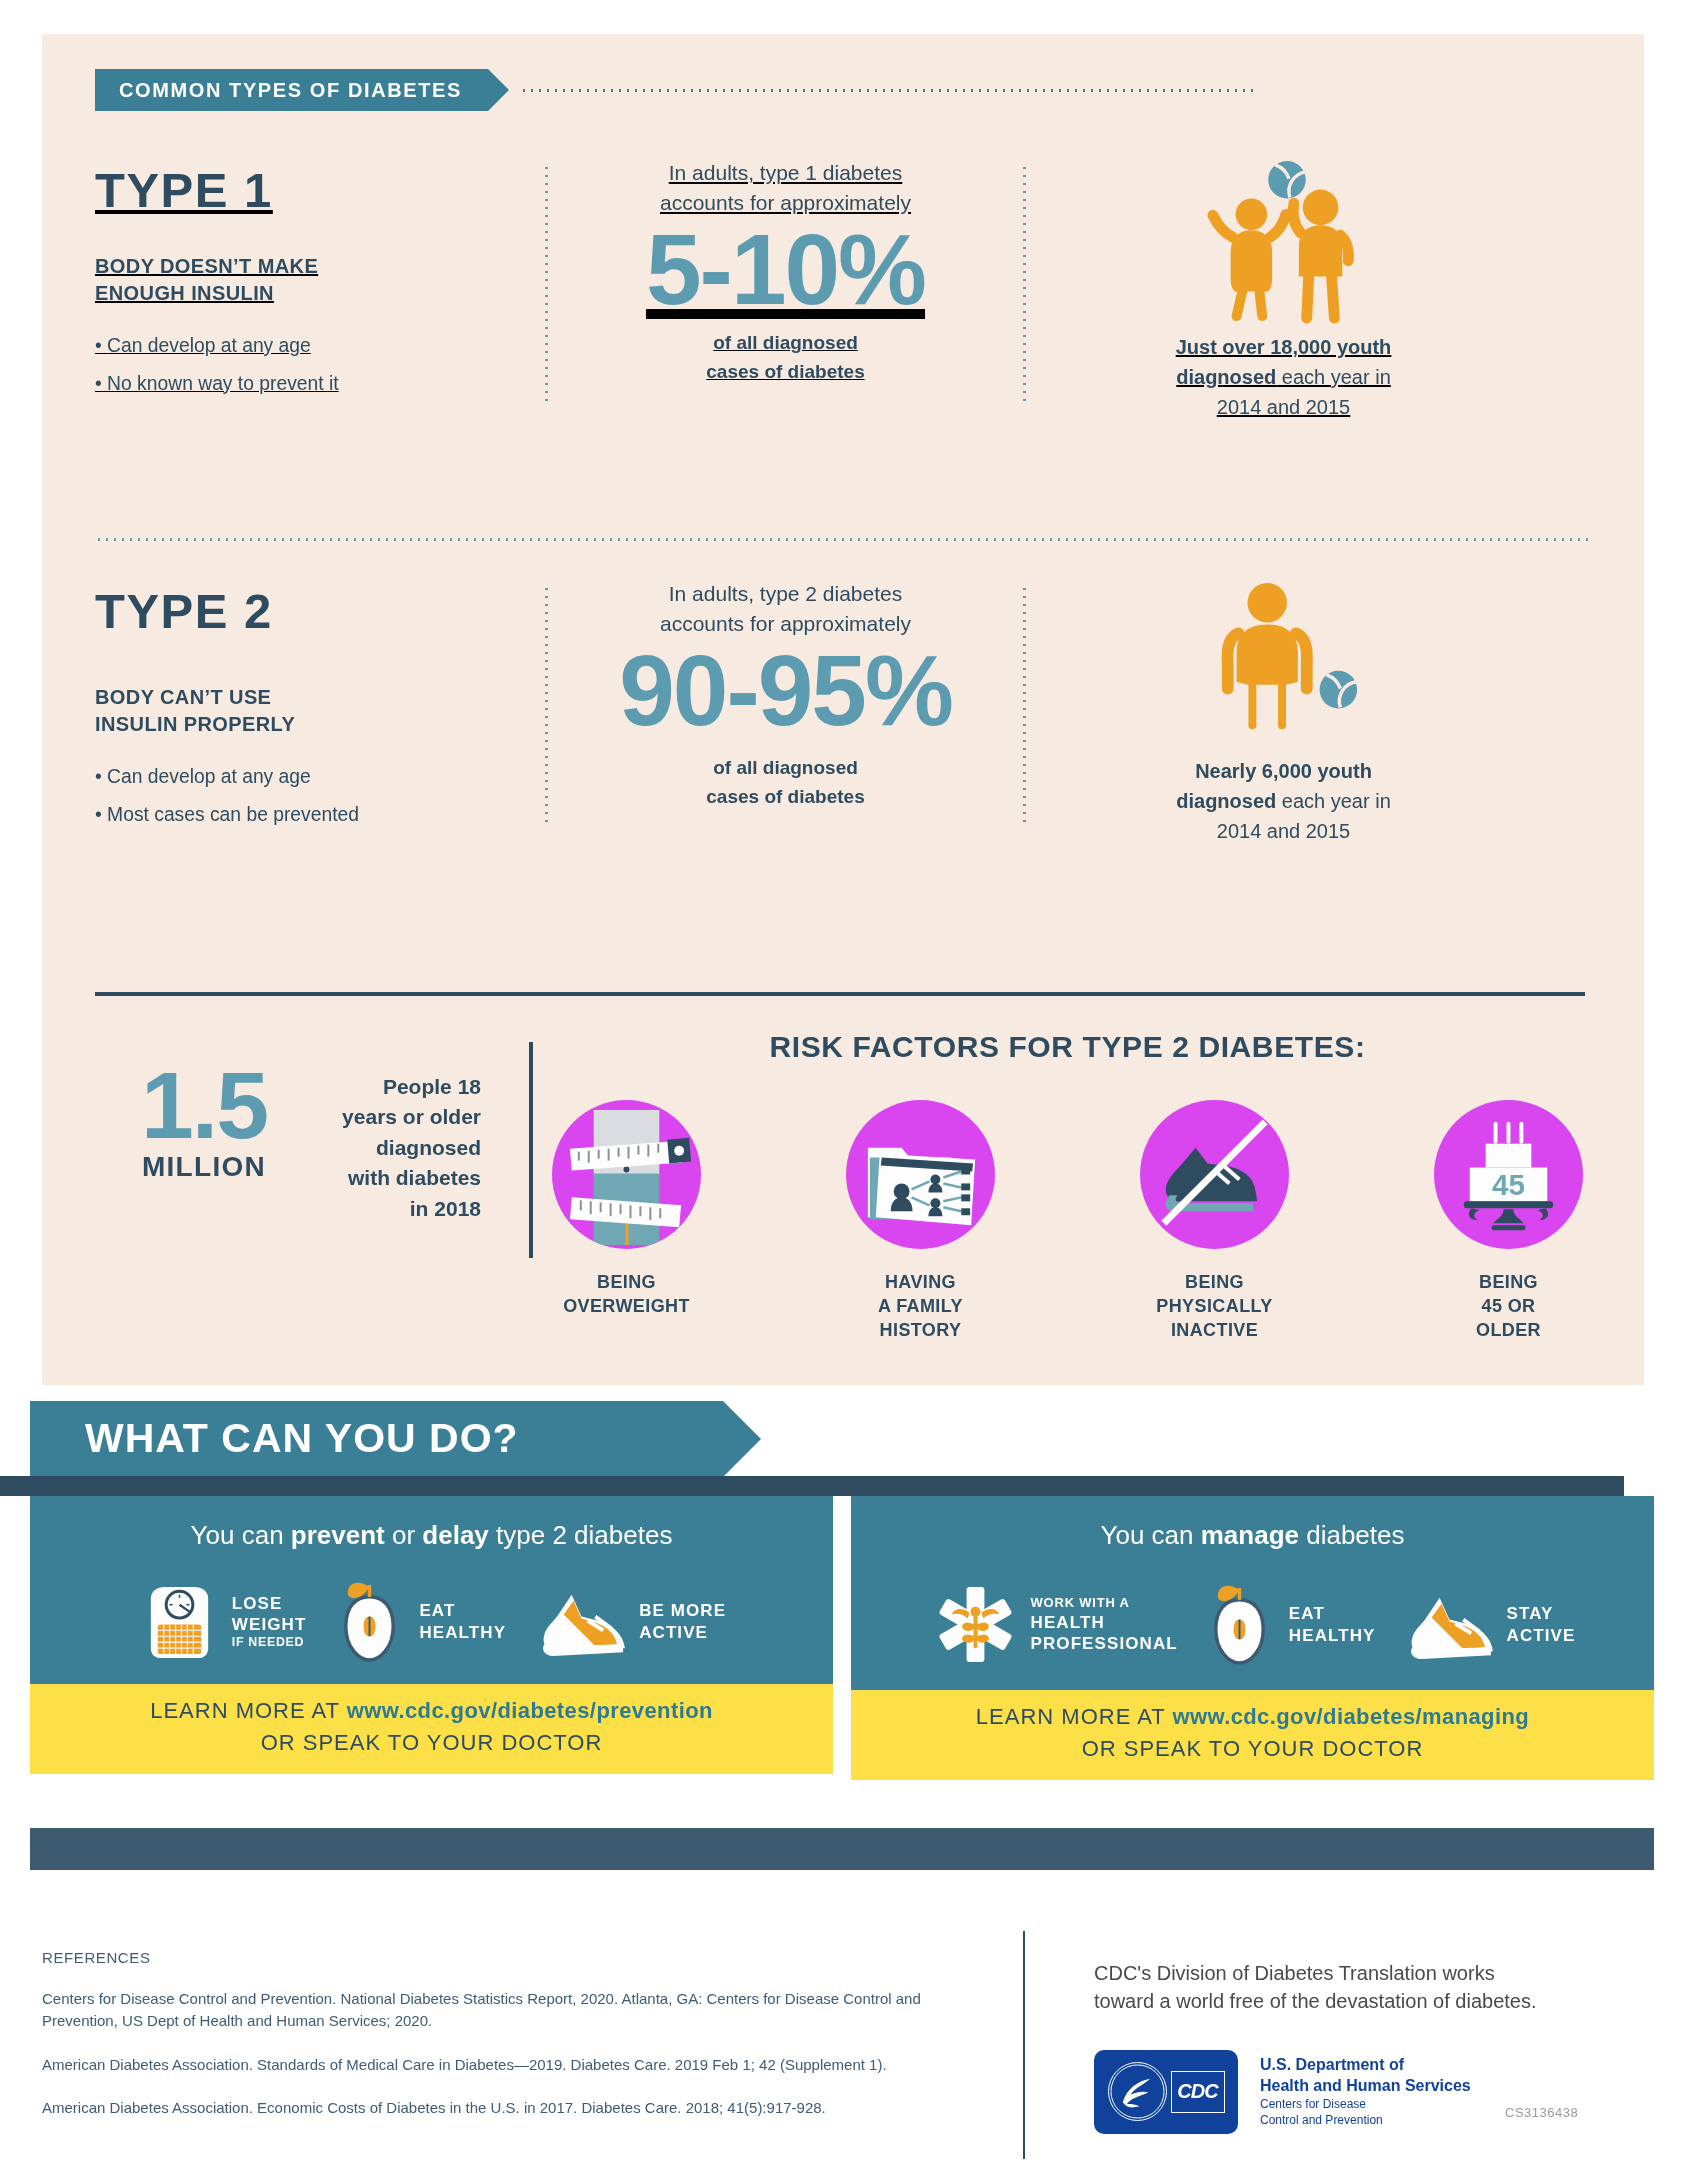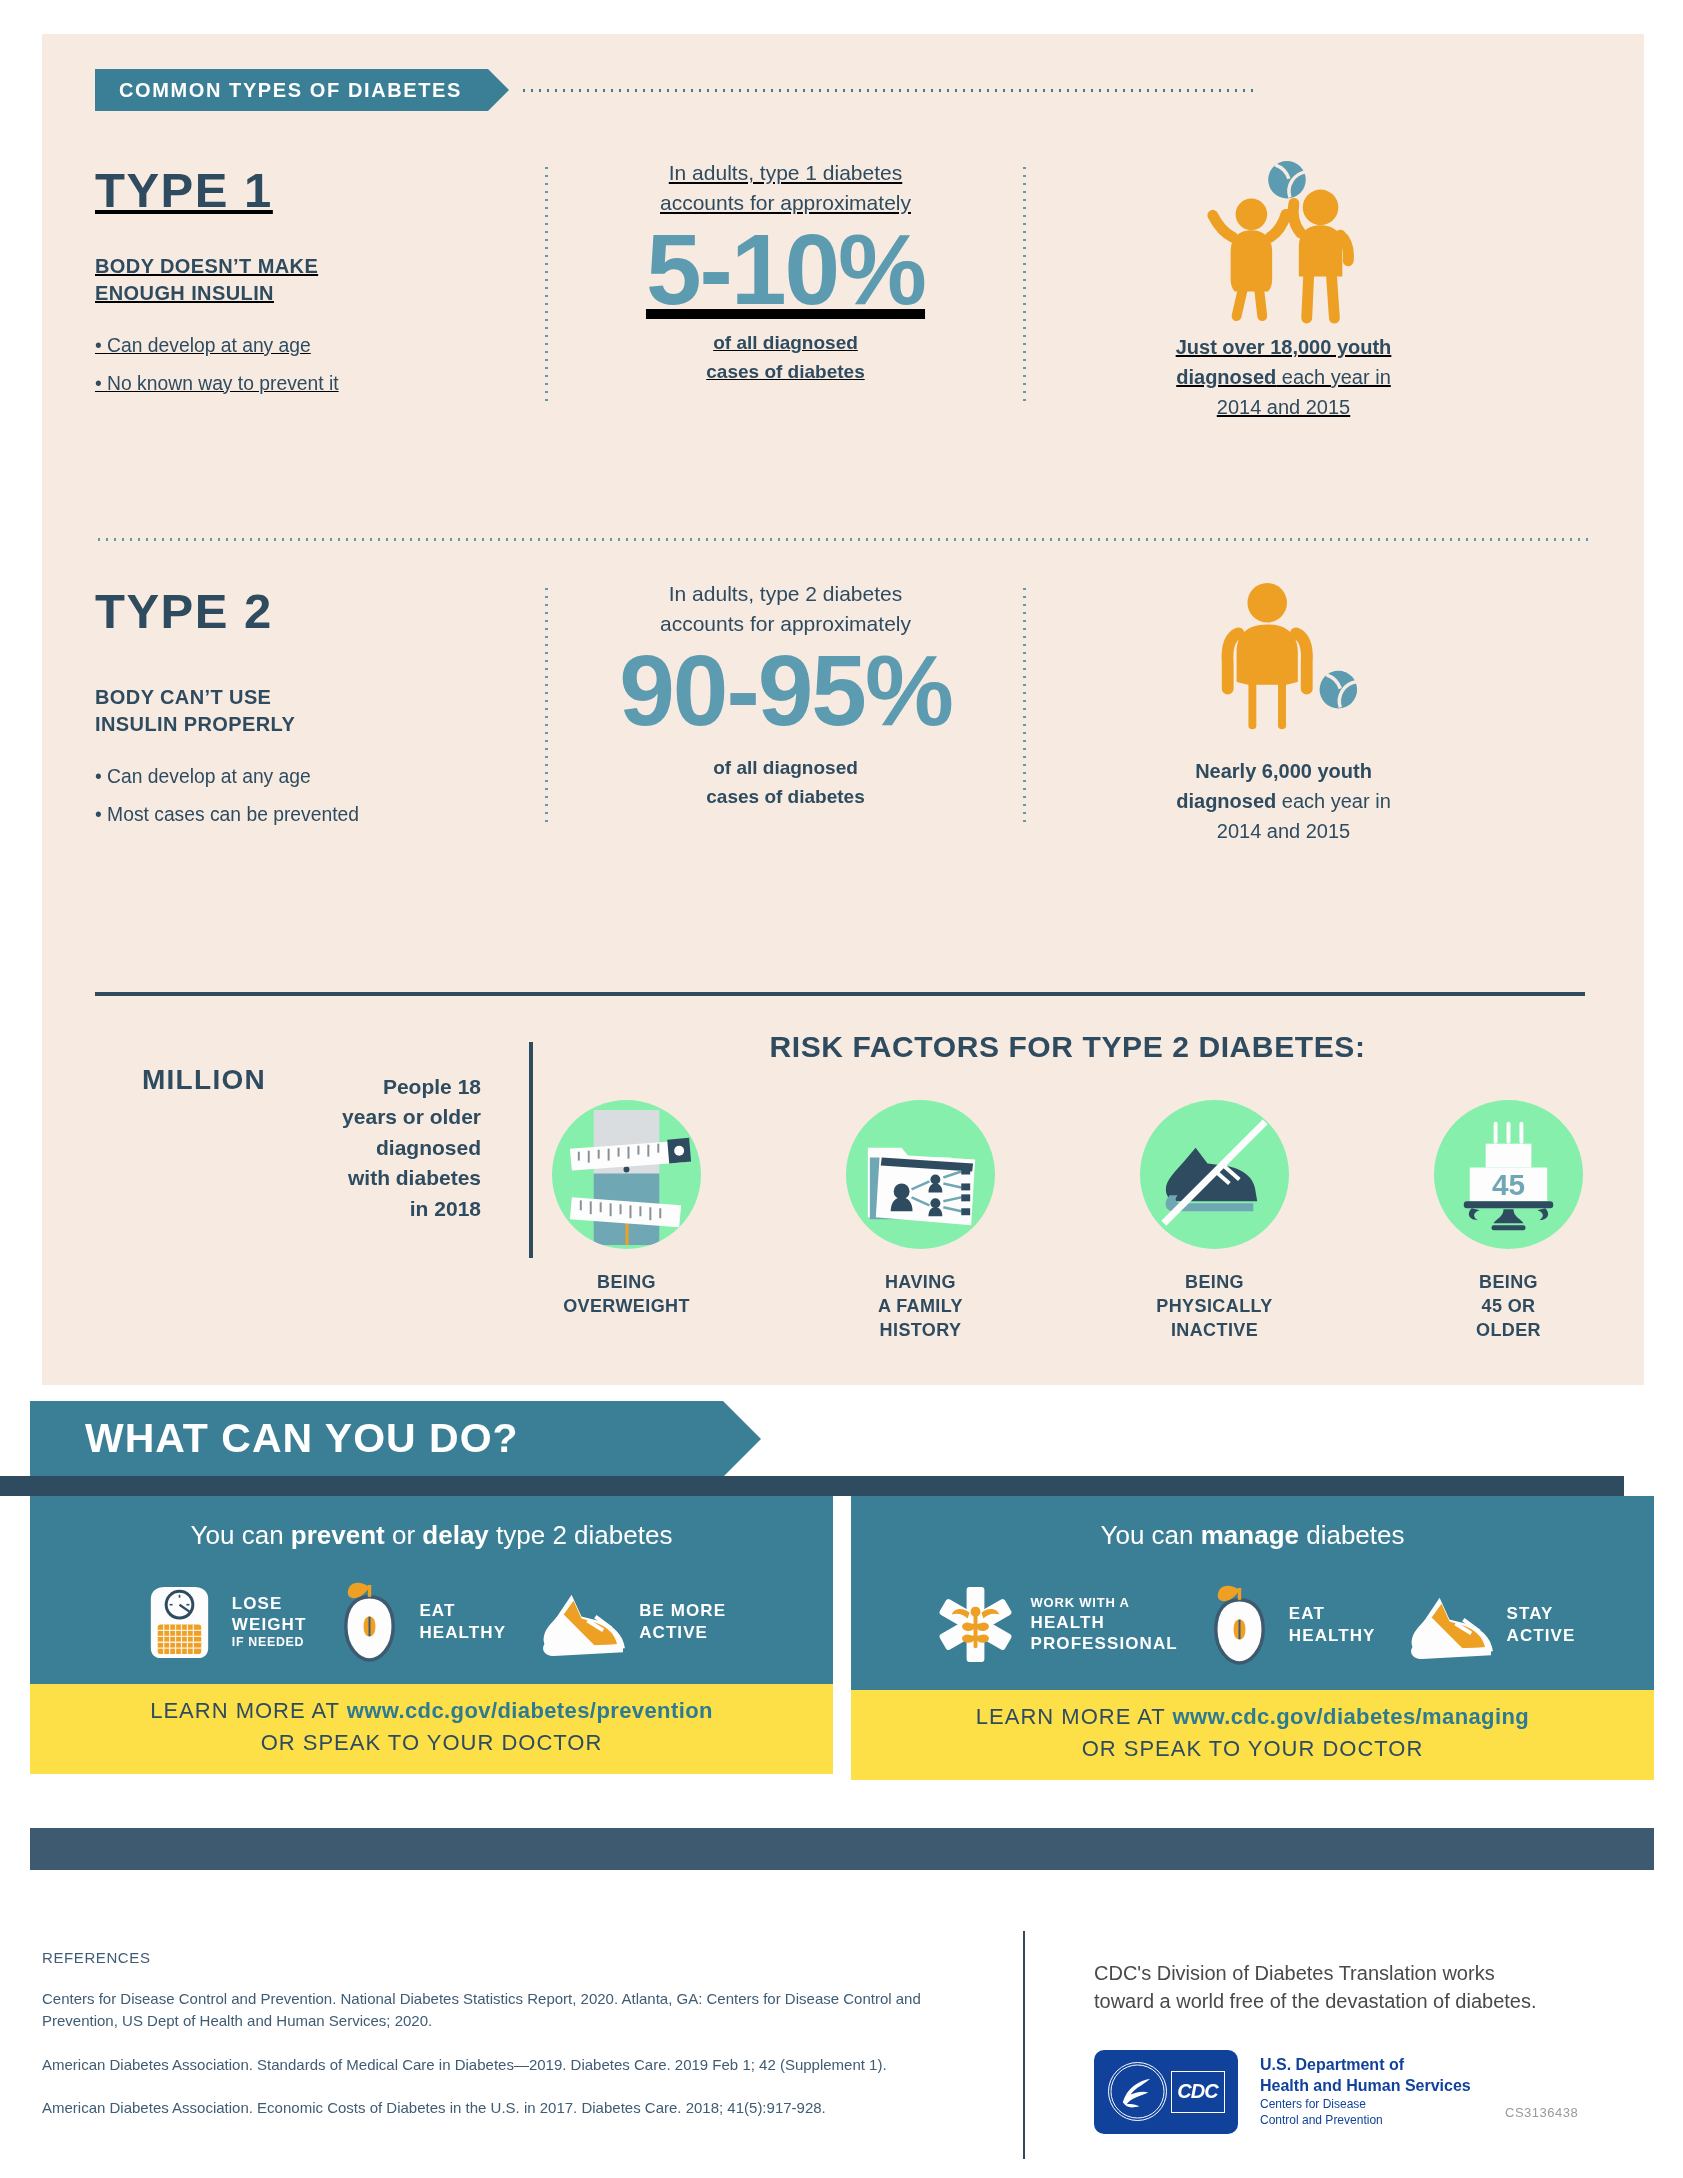--- a/index.html
+++ b/index.html
@@ -78,21 +78,21 @@
   .risk-area{ position:absolute; left:95px; top:1030px; width:1495px; display:flex;}
   .million-box{ width:416px; padding-top:32px; display:flex; align-items:flex-start; }
   .mil-num{ font-size:95px; color:#5d9cb0; font-weight:bold; line-height:.92; letter-spacing:-2px;}
   .mil-word{ font-size:28px; color:#2e4b60; font-weight:bold; letter-spacing:1.3px; margin-top:2px;}
   .mil-text{ font-size:21px; font-weight:bold; color:#2e4b60; line-height:1.45; text-align:right; padding-top:10px; width:168px;}
   .risk-divider{ width:4px; background:#2e4b60; margin:12px 0 12px 18px; height:216px;}
   .risk-right{ flex:1; padding-left:12px;}
   .risk-title{ text-align:center; font-size:30px; font-weight:bold; color:#2e4b60; letter-spacing:0.6px;}
   .risk-items{ display:flex; justify-content:space-between; margin-top:36px; }
   .risk-item{ width:163px; text-align:center;}
-  .risk-circle{ width:149px; height:149px; border-radius:50%; background:#86efac; margin:0 auto; position:relative; overflow:hidden;}
+  .risk-circle{ width:149px; height:149px; border-radius:50%; background:#d946ef; margin:0 auto; position:relative; overflow:hidden;}
   .risk-label{ margin-top:22px; font-size:18px; font-weight:bold; color:#2e4b60; line-height:1.32; letter-spacing:0.4px;}
 
   
   .wcyd{ position:absolute; left:30px; top:1401px; width:1624px; }
   .wcyd-banner{
     position:relative; background:#3b7f96; height:75px; width:693px;
     display:flex; align-items:center; padding-left:55px;
     color:#fff; font-size:41px; font-weight:bold; letter-spacing:1px;
   }
   .wcyd-banner::after{
@@ -224,20 +224,21 @@
       <span>2014 and 2015</span>
     </div>
   </div>
 </div>
 
 <div class="thick-sep"></div>
 
 <div class="risk-area">
   <div class="million-box">
     <div style="width:218px; text-align:center;">
+      <div class="mil-num">1.5</div>
       <div class="mil-word">MILLION</div>
     </div>
     <div class="mil-text">People 18<br>years or older<br>diagnosed<br>with diabetes<br>in 2018</div>
   </div>
   <div class="risk-divider"></div>
   <div class="risk-right">
     <div class="risk-title">RISK FACTORS FOR TYPE 2 DIABETES:</div>
     <div class="risk-items">
 
       <div class="risk-item">

